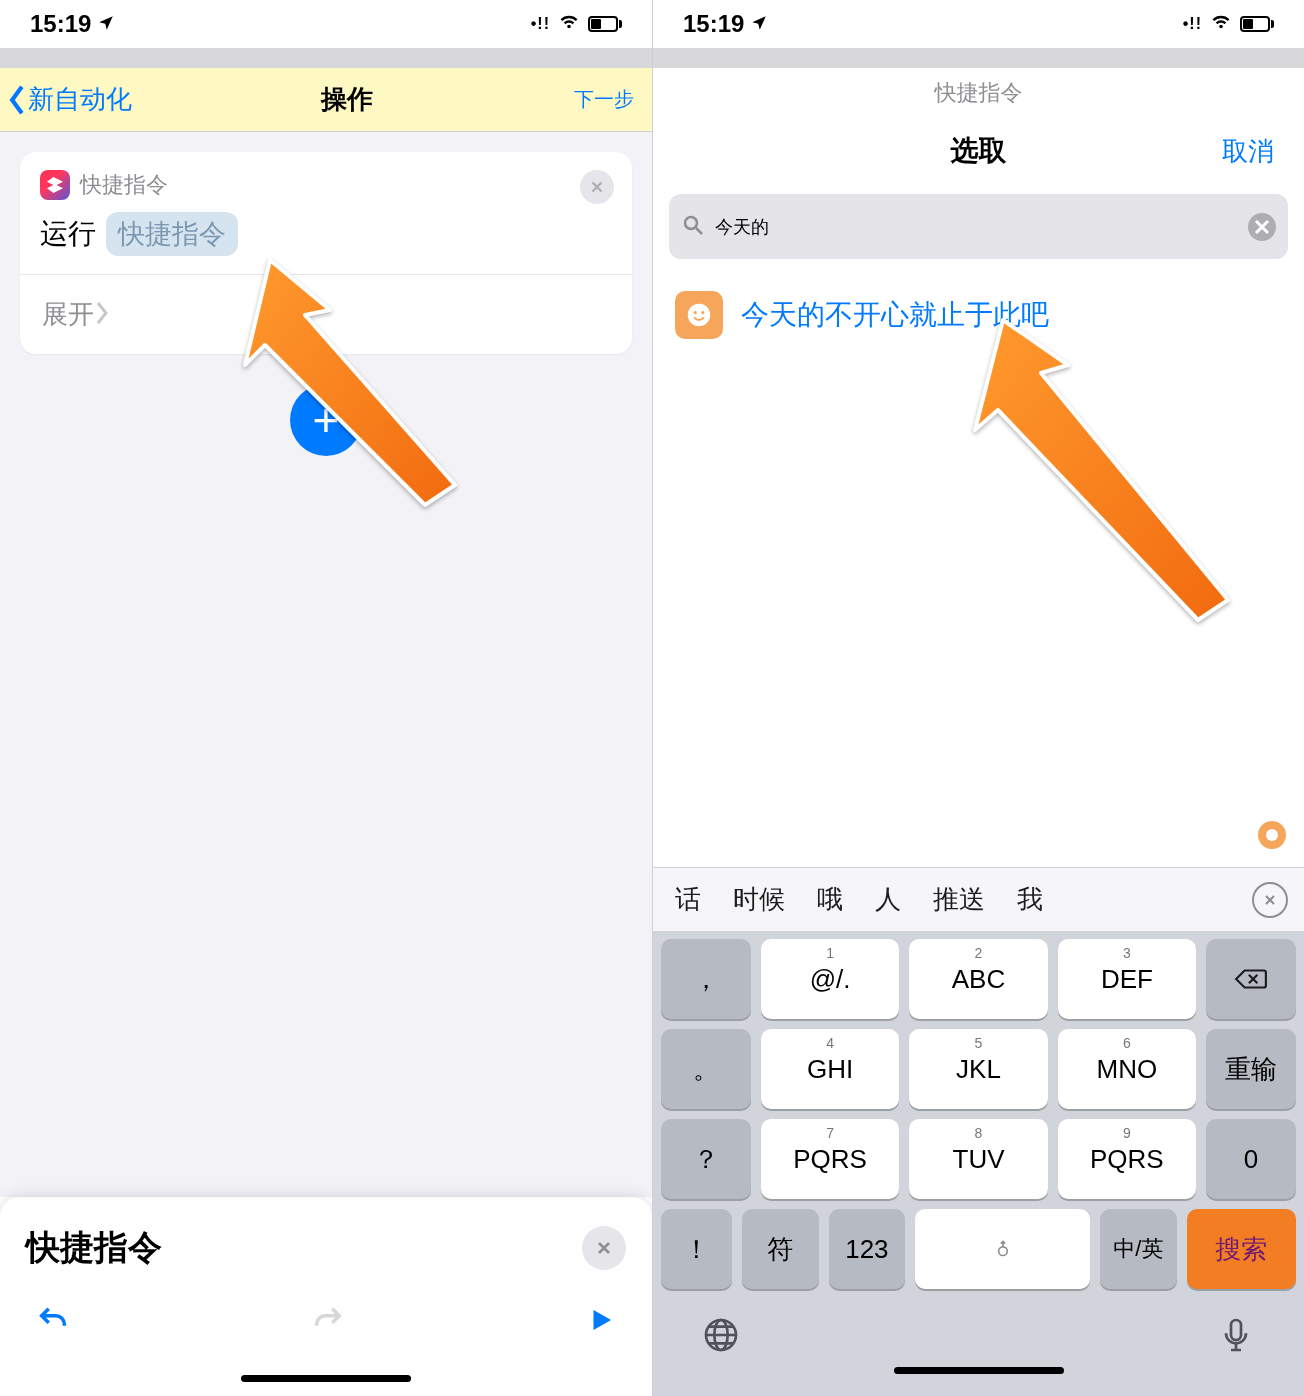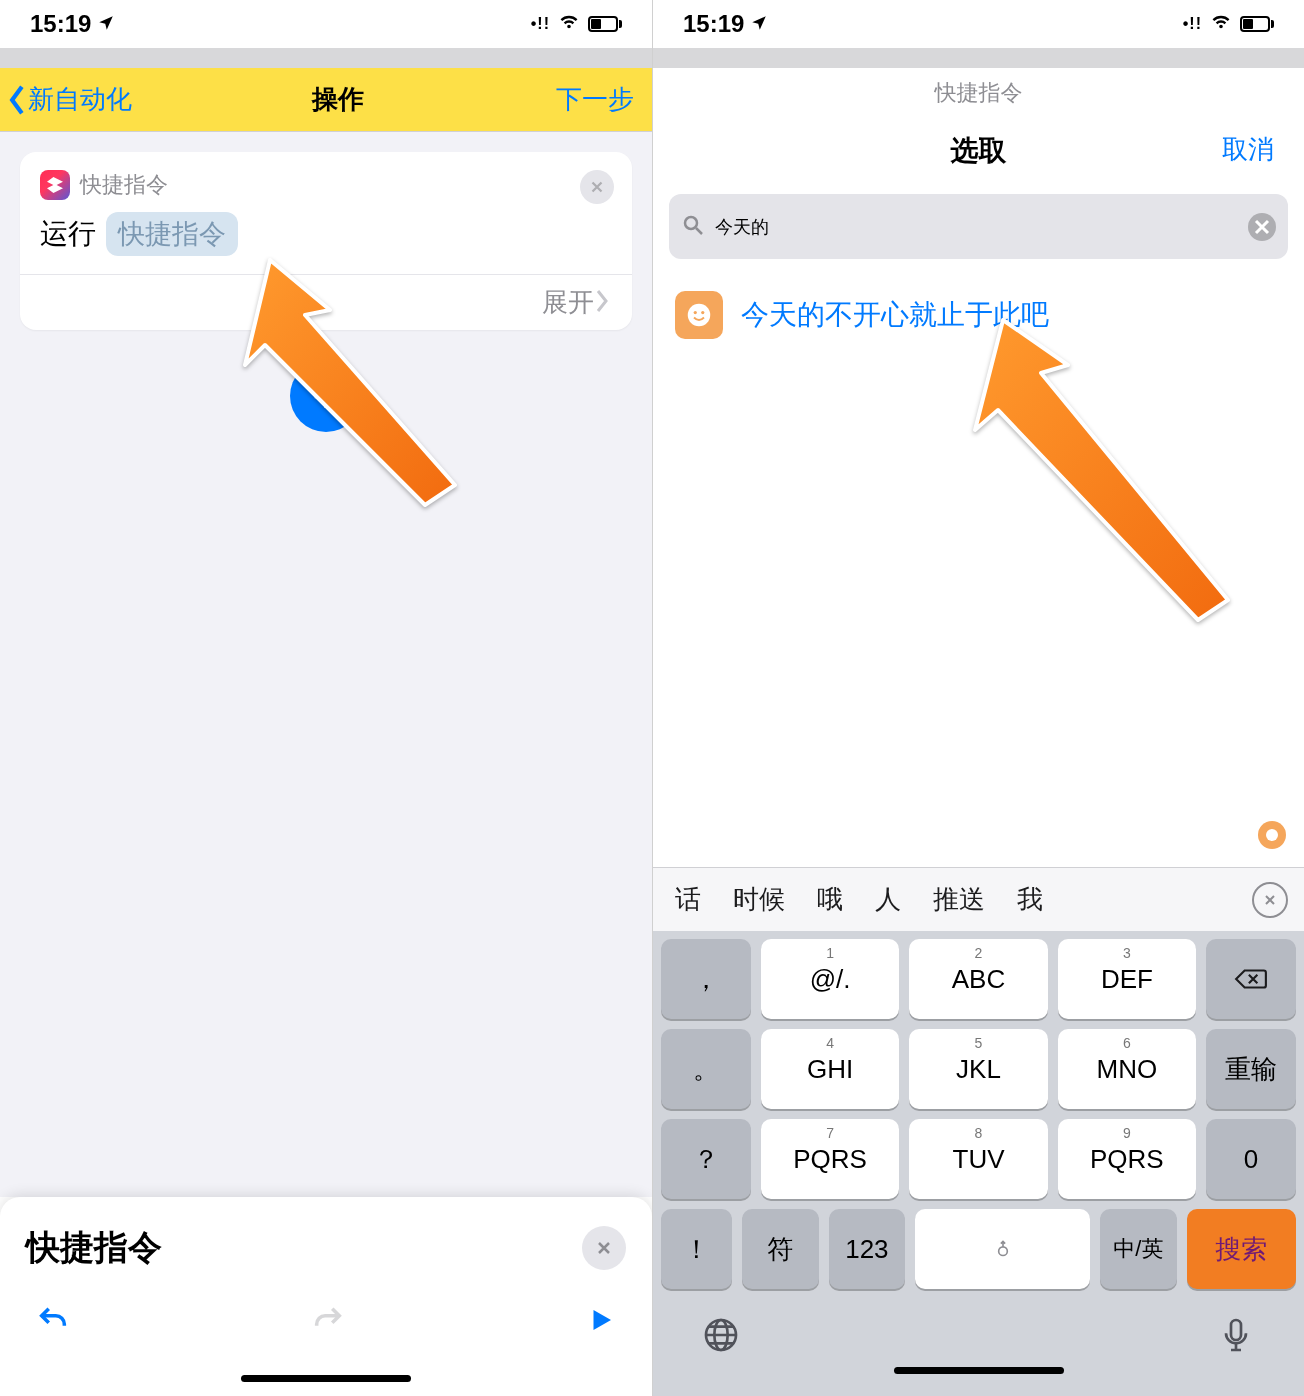--- a/index.html
+++ b/index.html
@@ -11,52 +11,52 @@
   .sb-right { display:flex; align-items:center; gap:8px; }
   .battery { display:inline-flex; align-items:center; }
   .battery-body { width:30px; height:16px; border:2px solid #000; border-radius:4px; position:relative; display:flex; align-items:center; padding:1px; }
   .battery-fill { background:#000; width:40%; height:100%; border-radius:1px; }
   .battery-tip { width:3px; height:8px; background:#000; border-radius:0 2px 2px 0; margin-left:1px; }
   .wifi-icon svg { width:22px; height:22px; }
   .loc svg { width:18px; height:18px; }
 
   
   .sheet-backdrop { background:#d8d8da; flex: 0 0 20px; }
-  .nav { display:flex; align-items:center; justify-content:space-between; padding:14px 18px 14px 6px; background:#fde047; border-bottom:1px solid #d0d0d4; }
+  .nav { display:flex; align-items:center; justify-content:space-between; padding:14px 18px 14px 6px; background:#fef9c3; border-bottom:1px solid #d0d0d4; }
   .nav-left { display:flex; align-items:center; color:#007aff; font-size:26px; }
   .nav-left svg { width:22px; height:34px; }
   .nav-title { font-size:26px; font-weight:700; }
-  .nav-right { color:#007aff; font-size:26px;margin-left:12px; }
+  .nav-right { color:#007aff; font-size:20px;margin-left:12px; }
   .content-gray { background:#f2f2f7; flex:1; padding:20px; }
   .card { background:#fff; border-radius:16px; overflow:hidden; box-shadow: 0 1px 2px rgba(0,0,0,.05); }
   .card-top { padding:18px 20px; position:relative; }
   .app-row { display:flex; align-items:center; gap:10px; }
   .app-ic { width:30px; height:30px; border-radius:8px; background:linear-gradient(135deg,#ff2d55 0%,#ff375f 40%,#5856d6 100%); display:flex; align-items:center; justify-content:center; }
   .app-ic-inner { width:16px; height:16px; background:#fff; clip-path: polygon(40% 0,100% 30%,60% 50%,100% 70%,40% 100%,0 70%,40% 50%,0 30%); }
   .app-label { color:#8e8e93; font-size:22px; }
   .close-chip { position:absolute; top:18px; right:18px; width:34px; height:34px; border-radius:50%; background:#e5e5ea; display:flex; align-items:center; justify-content:center; color:#aeaeb2; font-size:22px; }
   .run-line { margin-top:12px; display:flex; align-items:center; gap:10px; font-size:28px; }
   .pill { display:inline-block; padding:4px 12px; border-radius:12px; background:#d6e4f0; color:#7b98b2; font-size:27px; }
-  .card-bottom { display:flex; align-items:center; justify-content:flex-end; padding:10px 22px; border-top:1px solid #e5e5ea; }
+  .card-bottom { display:flex; align-items:center; justify-content:flex-start; padding:22px 22px; border-top:1px solid #e5e5ea; }
   .expand-label { color:#8e8e93; font-size:26px; }
   .chev-r svg { width:16px; height:28px; }
   .plus-btn { width:72px; height:72px; border-radius:50%; background:#007aff; display:flex; align-items:center; justify-content:center; margin:30px auto; color:#fff; font-size:46px; font-weight:300; }
 
   .bottom-panel { background:#fff; border-top-left-radius:20px; border-top-right-radius:20px; box-shadow:0 -2px 14px rgba(0,0,0,.12); }
   .bp-head { display:flex; align-items:center; justify-content:space-between; padding:28px 26px 20px; }
   .bp-title { font-size:34px; font-weight:800; }
   .bp-close { width:44px; height:44px; border-radius:50%; background:#e5e5ea; display:flex; align-items:center; justify-content:center; color:#8e8e93; font-size:26px; }
   .bp-tools { display:flex; align-items:center; justify-content:space-between; padding:12px 36px 30px; }
   .undo-ic svg, .redo-ic svg { width:34px; height:34px; }
   .play-ic svg { width:30px; height:30px; }
   .home-ind { width:170px; height:7px; border-radius:5px; background:#000; margin:4px auto 14px; }
 
   
   .mini-title { text-align:center; color:#8e8e93; font-size:22px; padding:10px 0 6px; }
-  .nav2 { display:flex; align-items:flex-start; justify-content:center; position:relative; padding:18px 20px; }
+  .nav2 { display:flex; align-items:center; justify-content:center; position:relative; padding:18px 20px; }
   .nav2-title { font-size:28px; font-weight:700; }
   .nav2-cancel { position:absolute; right:30px; color:#007aff; font-size:26px; }
   .searchbar { display:flex; align-items:center; background:#e4e4e9; border-radius:12px; margin:6px 16px 14px; padding:10px 12px; }
   .searchbar svg { width:24px; height:24px; flex:none; }
   .search-input { flex:1; margin:12px 10px; background:transparent; border:none; outline:none; font-size:18px; }
   .clear-btn { width:28px; height:28px; border-radius:50%; background:#aeaeb2; color:#fff; display:flex; align-items:center; justify-content:center; font-size:18px; }
   .result-row { display:flex; align-items:center; gap:18px; padding:18px 22px; background:#fff; }
   .result-ic { width:48px; height:48px; border-radius:10px; background:#f5a65b; display:flex; align-items:center; justify-content:center; }
   .result-ic svg { width:30px; height:30px; }
   .result-text { color:#007aff; font-size:28px; }

